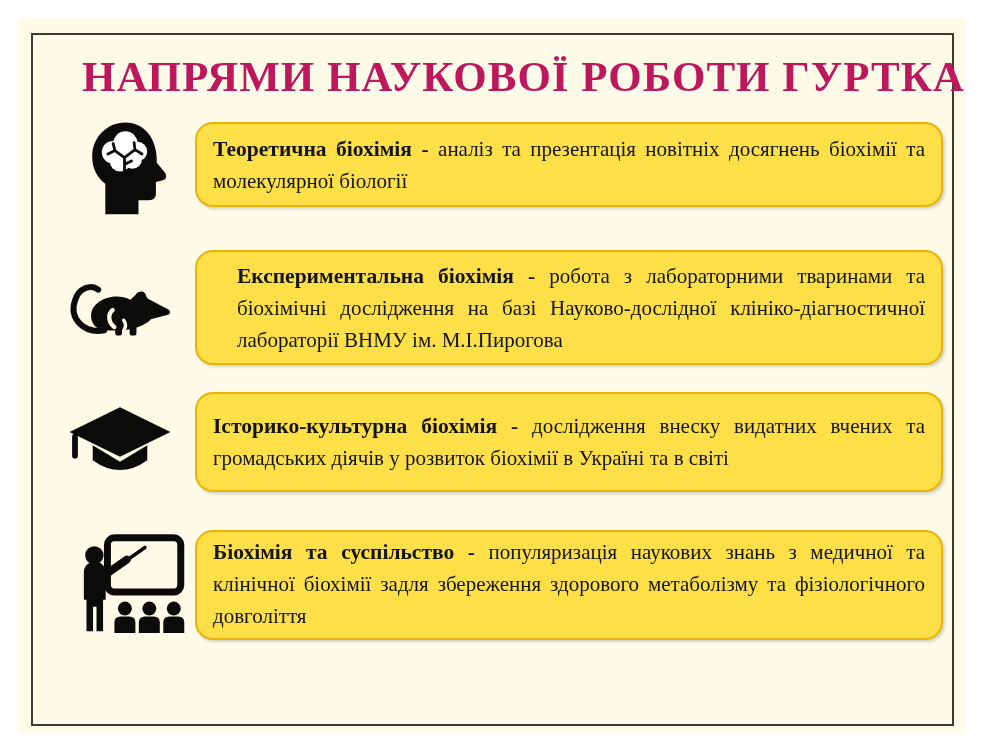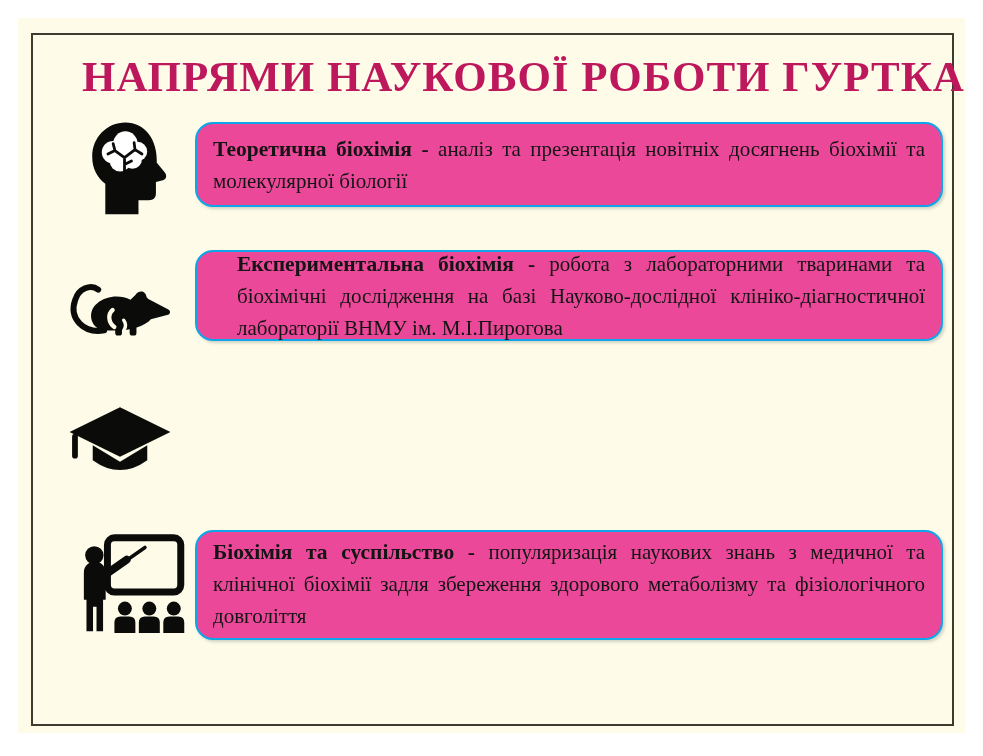--- a/index.html
+++ b/index.html
@@ -15,31 +15,31 @@
     position:absolute;left:31px;top:33px;width:919px;height:689px;
     border:2px solid #3B3B30;pointer-events:none;
   }
   .title{
     position:absolute;left:31px;top:52px;width:921px;
     text-align:center;font-weight:bold;font-size:43px;letter-spacing:1px;
     color:#be185d;white-space:nowrap;margin-left:32px;
   }
   .box{
     position:absolute;left:195px;width:748px;box-sizing:border-box;
-    background:#ec4899;border:2px solid #0ea5e9;border-radius:18px;
+    background:#fde047;border:2px solid #eab308;border-radius:18px;
     box-shadow:2px 2px 3px rgba(120,140,125,0.35);
     display:flex;align-items:center;padding:6px 16px;
   }
   .box p{
     margin:0;font-size:21px;line-height:32px;color:#141414;
     text-align:justify;width:100%;
   }
   .box b{font-size:21.5px;}
   .box1{top:122px;height:85px;}
-  .box2{top:250px;height:91px;padding-left:40px;}
+  .box2{top:250px;height:115px;padding-left:40px;}
   .box3{top:392px;height:100px;}
   .box4{top:530px;height:110px;align-items:flex-end;}
   .icon{position:absolute;}
   .icon svg{display:block;}
   .icon1{left:84px;top:120px;}
   .icon2{left:66px;top:276px;}
   .icon3{left:64px;top:404px;}
   .icon4{left:76px;top:532px;}
 </style>
 </head>
@@ -80,20 +80,23 @@
     <p><b>Експериментальна біохімія -</b> <span>робота з лабораторними тваринами та біохімічні дослідження на базі Науково-дослідної клініко-діагностичної лабораторії ВНМУ ім. М.І.Пирогова</span></p>
   </div>
 
   <div class="icon icon3">
     <svg width="112" height="76" viewBox="0 0 130 92" aria-hidden="true">
       <polygon points="65,4 126,34 65,64 4,34" fill="#0B0B09"></polygon>
       <path d="M32 50 L32 68 Q65 92 98 68 L98 50 L65 70 Z" fill="#0B0B09"></path>
       <rect x="7" y="36" width="7" height="30" rx="3.5" fill="#0B0B09"></rect>
     </svg>
   </div>
+  <div class="box box3">
+    <p><b>Історико-культурна біохімія -</b> <span>дослідження внеску видатних вчених та громадських діячів у розвиток біохімії в Україні та в світі</span></p>
+  </div>
 
   <div class="icon icon4">
     <svg width="110" height="106" viewBox="0 0 126 120" aria-hidden="true">
       <rect x="36" y="6" width="84" height="62" rx="8" fill="none" stroke="#0B0B09" stroke-width="8"></rect>
       <circle cx="21" cy="26" r="10.5" fill="#0B0B09"></circle>
       <path d="M9 46 C9 37 16 33 21.5 33 C27 33 34 37 34 46 L34 77 L31 77 L31 113 L23.5 113 L23.5 85 L19.5 85 L19.5 113 L12 113 L12 77 L9 77 Z" fill="#0B0B09"></path>
       <path d="M31 50 L58 31" stroke="#0B0B09" stroke-width="9" stroke-linecap="round"></path>
       <path d="M52 36 L79 17" stroke="#0B0B09" stroke-width="4" stroke-linecap="round"></path>
       <circle cx="56" cy="87" r="8" fill="#0B0B09"></circle>
       <path d="M44 115 L44 103 Q44 96 51 96 L61 96 Q68 96 68 103 L68 115 Z" fill="#0B0B09"></path>

